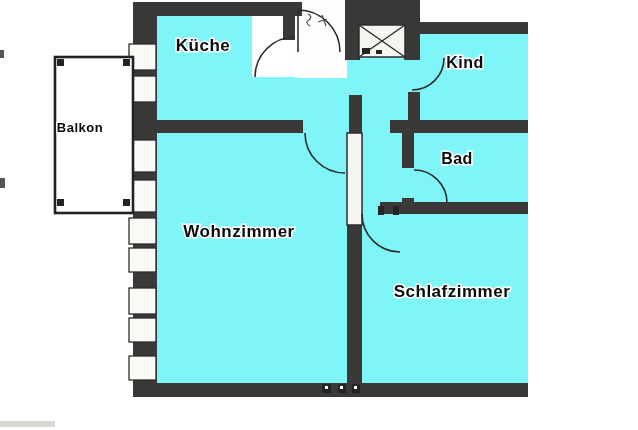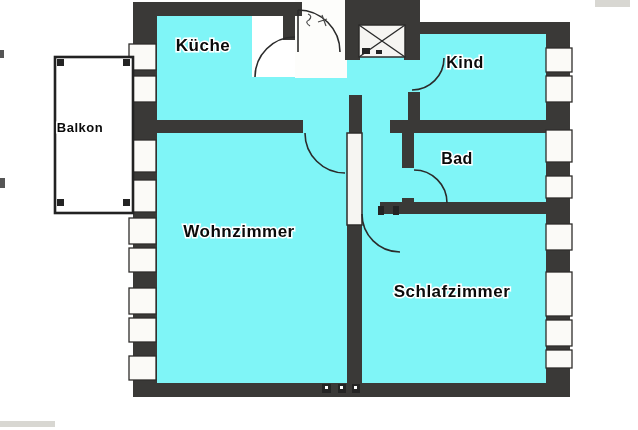--- a/index.html
+++ b/index.html
@@ -2,21 +2,21 @@
 <html><head>
 <meta charset="utf-8">
 <style>
   html, body {
     margin: 0;
     padding: 0;
     background: #ffffff;
   }
   .canvas {
     position: relative;
-    width: 638px;
+    width: 528px;
     height: 430px;
     background: #ffffff;
     overflow: hidden;
   }
   svg { display: block; }
   .room-label {
     font-family: "Liberation Sans", sans-serif;
     font-weight: bold;
     fill: #0a0a0a;
     paint-order: stroke;

